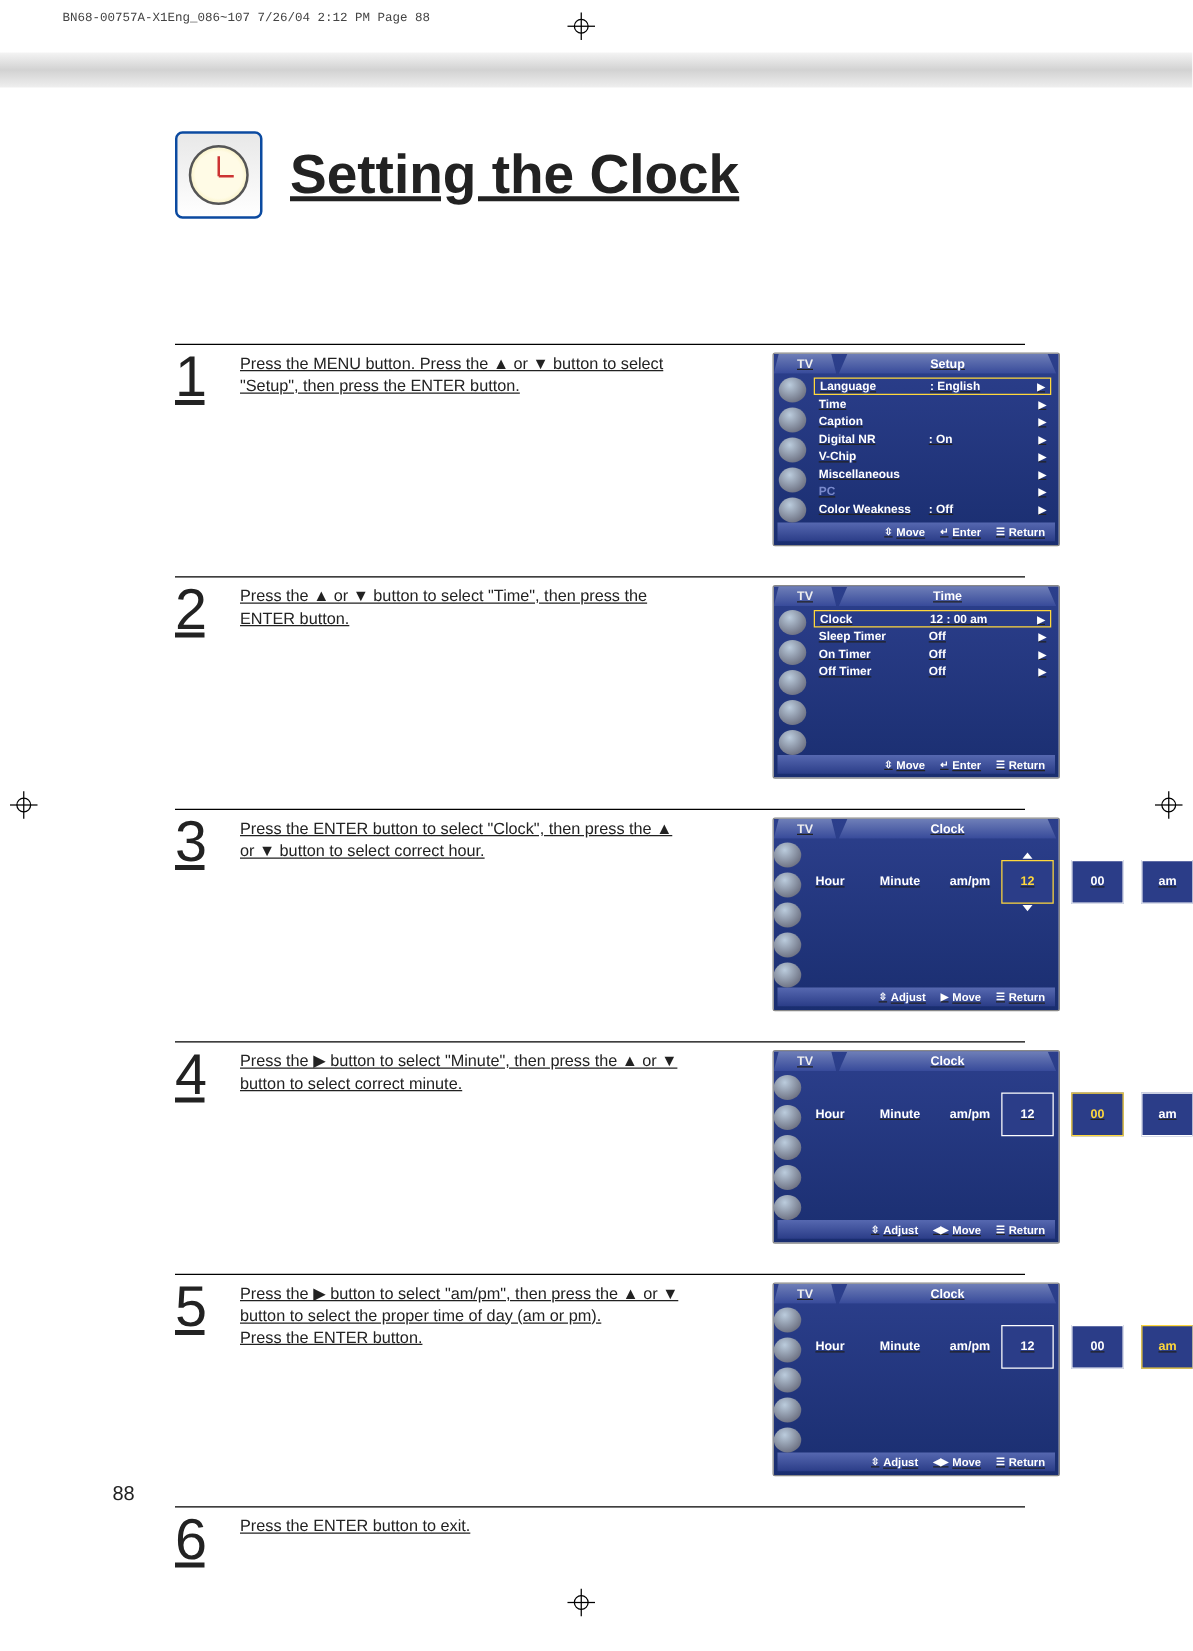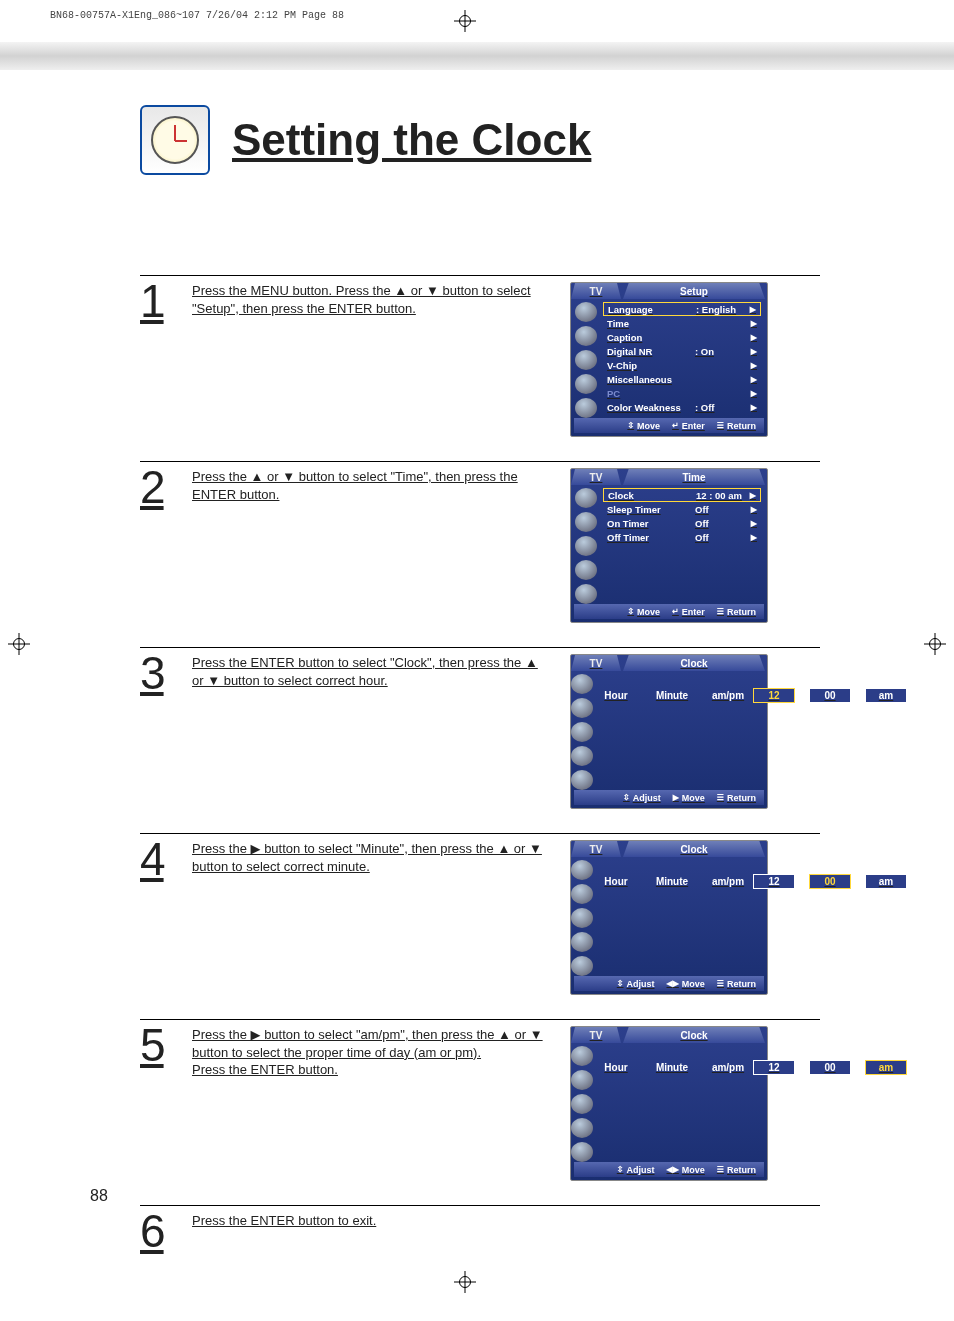--- a/index.html
+++ b/index.html
@@ -74,28 +74,29 @@
     flex: 1;
     font-size: 13px;
     line-height: 1.35;
   }
   .osd {
     width: 250px;
     flex: 0 0 250px;
   }
   
   .osd-panel {
-    width: 198px;
+    width: 230px;
     background: linear-gradient(to bottom, #2c3f8c, #1a2e70);
     border: 1px solid #888;
     border-radius: 2px;
     color:#fff;
     font-size: 10px;
     position:relative;
     padding-bottom: 3px;
+    margin-left: 48px;
   }
   .osd-titlebar {
     display:flex;
     height: 16px;
   }
   .osd-tv {
     flex: 0 0 50px;
     background: linear-gradient(to bottom,#6f7fb8,#374a9a);
     display:flex; align-items:center; justify-content:center;
     font-weight:bold; font-size:10px; color:#eee;
@@ -156,21 +157,21 @@
   .clock-spin {
     display:flex; align-items:center;
     padding: 14px 0 10px;
     gap: 4px;
   }
   .spin-labels, .spin-values {
     display:flex; gap: 14px; font-weight:bold; font-size:10px;
   }
   .spin-labels div, .spin-values div { width: 42px; text-align:center; }
   .spin-values div {
-    border: 1px solid #fff; padding: 1px 0;
+    border: 1px solid #fff; padding: 11px 0;
     background: #2b3d88;
   }
   .spin-values div.sel {
     border: 1px solid #ffd83b; color:#ffd83b;
     position:relative;
   }
   .spin-values div.sel::before, .spin-values div.sel::after {
     content:''; position:absolute; left:50%; transform:translateX(-50%);
     border-left:4px solid transparent; border-right:4px solid transparent;
   }

